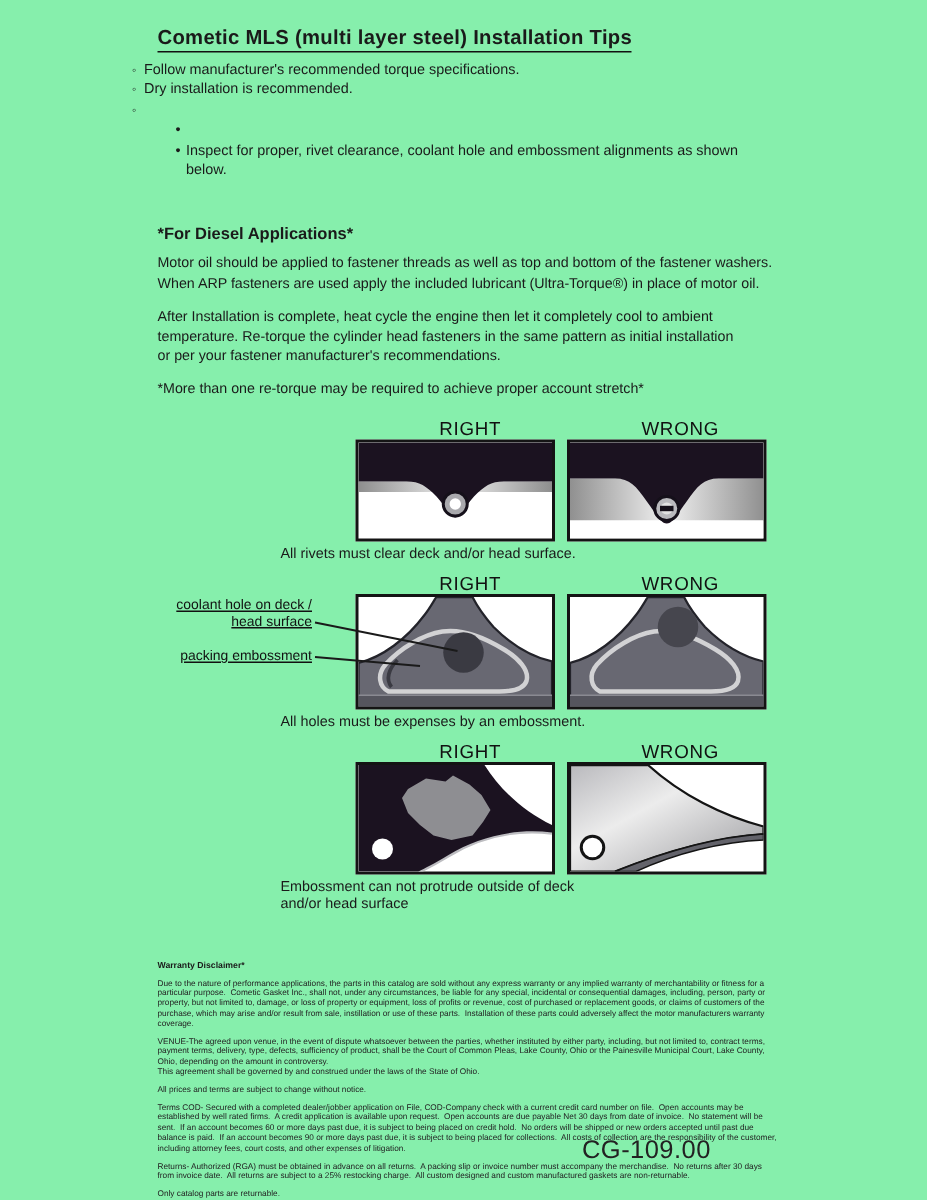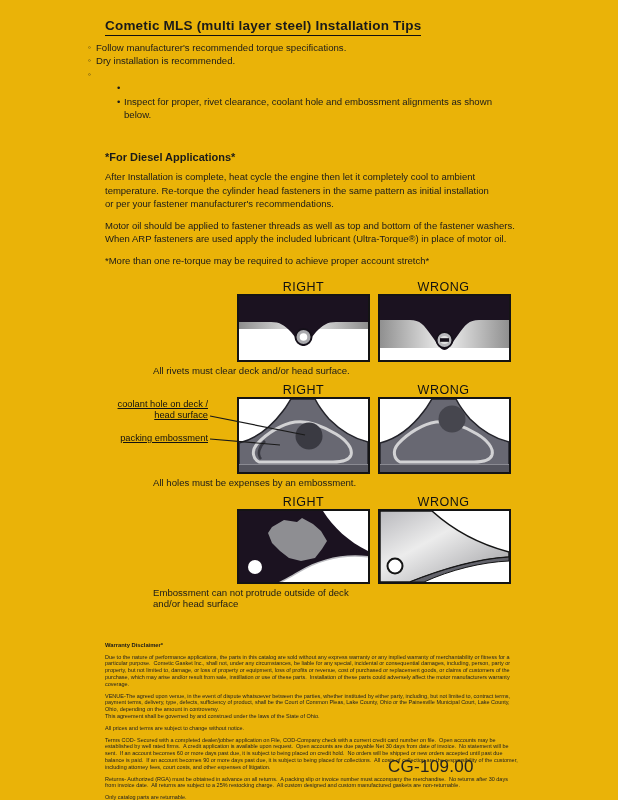--- a/index.html
+++ b/index.html
@@ -1,17 +1,17 @@
 <!DOCTYPE html>
 <html><head>
 <meta charset="utf-8">
 <style>
   html,body { margin:0; padding:0; background:#ffffff; }
   .page {
-    position:relative; width:618px; height:800px; background:#eab308;
+    position:relative; width:618px; height:800px; background:#86efac;
     font-family:"Liberation Sans", sans-serif; color:#1a1a1a; overflow:hidden;
   }
   .content { position:absolute; left:88px; top:16px; width:432px; }
 
   .doc-title {
     margin-left:17px; display:inline-block;
     font-size:13.5px; font-weight:bold; letter-spacing:.2px;
     border-bottom:1.5px solid #111; padding-bottom:2px; margin-bottom:5px;
     white-space:pre-wrap;
   }
@@ -21,25 +21,25 @@
   .bullet .tx { white-space:pre-wrap; }
   .sub { margin-left:29px; }
   .sub .mk { width:7px; flex:0 0 7px; font-size:9.6px; }
 
   .diesel { margin-left:17px; margin-top:30px; }
   .diesel h2 { font-size:11px; font-weight:bold; margin:0 0 7px 0; }
   .diesel p { font-size:9.5px; line-height:13.2px; margin:0 0 9px 0; white-space:pre-wrap; }
   .diesel p.note { margin-bottom:0; }
 
   .dgm-row { margin-top:12px; position:relative; }
-  .dgm-labels { margin-left:149px; display:flex; gap:7px; }
+  .dgm-labels { margin-left:149px; display:flex; gap:7px;justify-content:flex-end; }
   .dgm-labels span { width:133px; text-align:center; font-size:12.5px; letter-spacing:.5px; color:#111; }
   .dgm-panels { margin-left:149px; display:flex; gap:8px; }
   .dgm-panels svg { display:block; border:2px solid #141414; background:#fff; }
-  .dgm-caption { margin-left:65px; margin-top:3px; font-size:9.6px; line-height:11.5px; white-space:pre-wrap; }
+  .dgm-caption { margin-left:99px; margin-top:3px; font-size:9.6px; line-height:11.5px; white-space:pre-wrap; }
 
   .side-label { position:absolute; left:10px; width:110px; text-align:right; font-size:9.3px; line-height:10.5px; color:#111;text-decoration:underline; }
   .leader-svg { position:absolute; left:0; top:0; pointer-events:none; }
 
   .warranty { margin-left:17px; margin-top:32px; width:413px; }
   .warranty h3 { font-size:5.8px; font-weight:bold; margin:0 0 6px 0; }
   .warranty p { font-size:5.5px; line-height:6.8px; margin:0 0 5px 0; white-space:pre-wrap; color:#222; }
 
   .footer-code { position:absolute; left:388px; top:757px; font-size:17px; color:#222; letter-spacing:.3px; }
 </style>
@@ -67,25 +67,25 @@
         <span class="mk">•</span>
       </div>
       <div class="bullet sub">
         <span class="mk">•</span>
         <span class="tx">Inspect for proper, rivet clearance, coolant hole and embossment alignments as shown below.</span>
       </div>
     </div>
 
     <div class="diesel">
       <h2>*For Diesel Applications*</h2>
+      <p>Motor oil should be applied to fastener threads as well as top and bottom of the fastener washers.
+When ARP fasteners are used apply the included lubricant (Ultra-Torque®) in place of motor oil.</p>
       <p>After Installation is complete, heat cycle the engine then let it completely cool to ambient
 temperature. Re-torque the cylinder head fasteners in the same pattern as initial installation
 or per your fastener manufacturer's recommendations.</p>
-      <p>Motor oil should be applied to fastener threads as well as top and bottom of the fastener washers.
-When ARP fasteners are used apply the included lubricant (Ultra-Torque®) in place of motor oil.</p>
       <p class="note">*More than one re-torque may be required to achieve proper account stretch*</p>
     </div>
 
     
     <div class="dgm-row">
       <div class="dgm-labels">
         <span>RIGHT</span>
         <span>WRONG</span>
       </div>
       <div class="dgm-panels">

